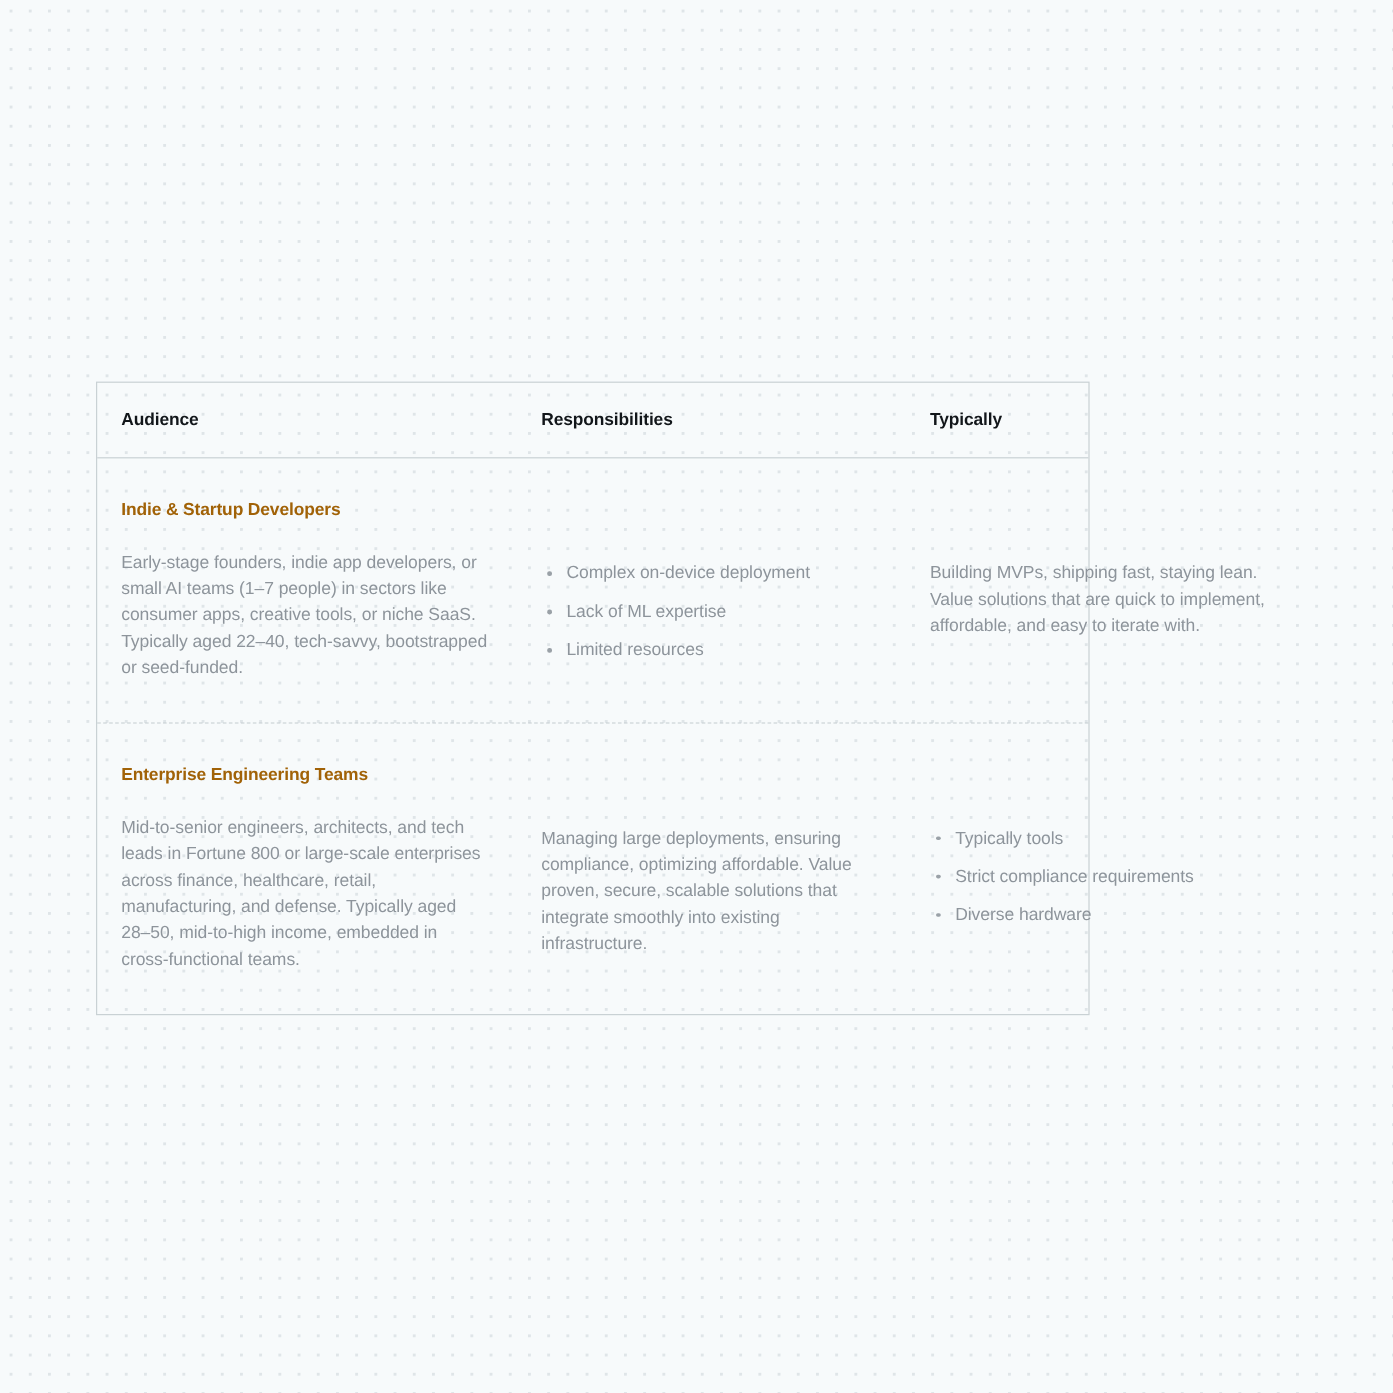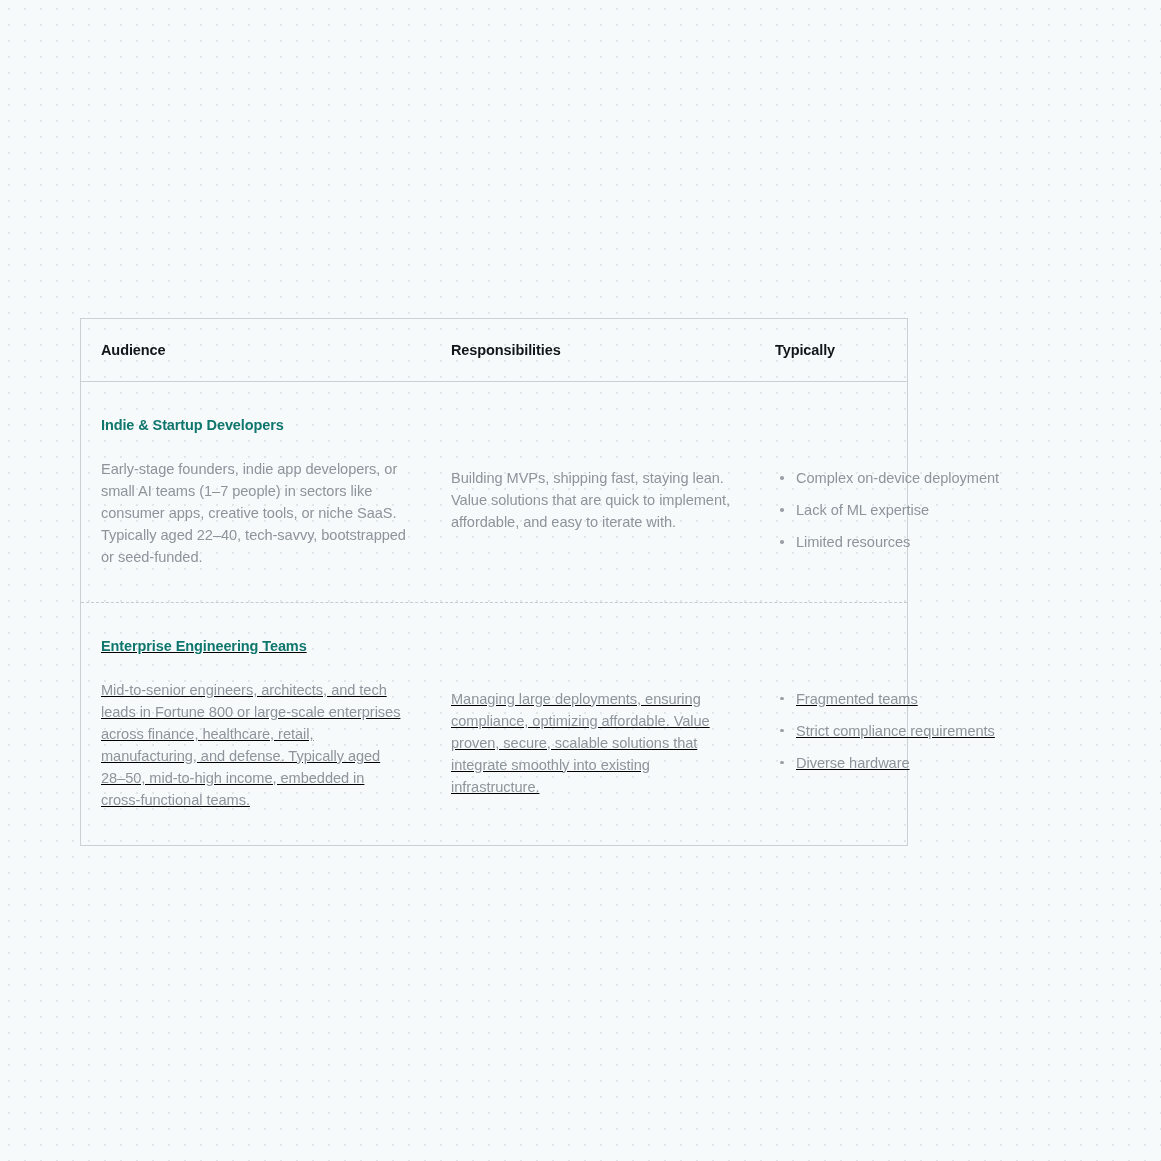--- a/index.html
+++ b/index.html
@@ -55,32 +55,31 @@
     padding-left: 20px;
   }
 
   .body-row {
     padding-top: 34px;
     padding-bottom: 34px;
   }
 
   .body-row.divided {
     border-top: 1px dashed #c4ccd0;
-    text-decoration: underline;
   }
 
   .cell {
     padding-left: 20px;
     padding-right: 24px;
   }
 
   .persona-title {
     font-size: 14.5px;
     font-weight: 700;
-    color: #0f766e;
+    color: #a16207;
     letter-spacing: -0.1px;
     margin: 0 0 23px 0;
     line-height: 1.3;
   }
 
   .body-text {
     font-size: 14.6px;
     line-height: 22px;
     color: #8d949b;
     margin: 0;
@@ -131,54 +130,54 @@
       <div class="header-cell">Audience</div>
       <div class="header-cell">Responsibilities</div>
       <div class="header-cell">Typically</div>
     </div>
 
     <div class="row body-row">
       <div class="cell cell-audience">
         <h3 class="persona-title">Indie &amp; Startup Developers</h3>
         <p class="body-text">Early-stage founders, indie app developers, or small AI teams (1–7 people) in sectors like consumer apps, creative tools, or niche SaaS. Typically aged 22–40, tech-savvy, bootstrapped or seed-funded.</p>
       </div>
-      <div class="cell cell-resp">
-        <p class="body-text">Building MVPs, shipping fast, staying lean. Value solutions that are quick to implement, affordable, and easy to iterate with.</p>
-      </div>
       <div class="cell cell-obst">
         <ul class="obstacle-list">
           <li class="obstacle-item">
             <span class="bullet"></span>
             <span>Complex on-device deployment</span>
           </li>
           <li class="obstacle-item">
             <span class="bullet"></span>
             <span>Lack of ML expertise</span>
           </li>
           <li class="obstacle-item">
             <span class="bullet"></span>
             <span>Limited resources</span>
           </li>
         </ul>
       </div>
+      <div class="cell cell-resp">
+        <p class="body-text">Building MVPs, shipping fast, staying lean. Value solutions that are quick to implement, affordable, and easy to iterate with.</p>
+      </div>
     </div>
 
     <div class="row body-row divided">
       <div class="cell cell-audience">
         <h3 class="persona-title">Enterprise Engineering Teams</h3>
         <p class="body-text">Mid-to-senior engineers, architects, and tech leads in Fortune 800 or large-scale enterprises across finance, healthcare, retail, manufacturing, and defense. Typically aged 28–50, mid-to-high income, embedded in cross-functional teams.</p>
       </div>
       <div class="cell cell-resp">
         <p class="body-text">Managing large deployments, ensuring compliance, optimizing affordable. Value proven, secure, scalable solutions that integrate smoothly into existing infrastructure.</p>
       </div>
       <div class="cell cell-obst">
         <ul class="obstacle-list">
           <li class="obstacle-item">
             <span class="bullet"></span>
-            <span>Fragmented teams</span>
+            <span>Typically tools</span>
           </li>
           <li class="obstacle-item">
             <span class="bullet"></span>
             <span>Strict compliance requirements</span>
           </li>
           <li class="obstacle-item">
             <span class="bullet"></span>
             <span>Diverse hardware</span>
           </li>
         </ul>

